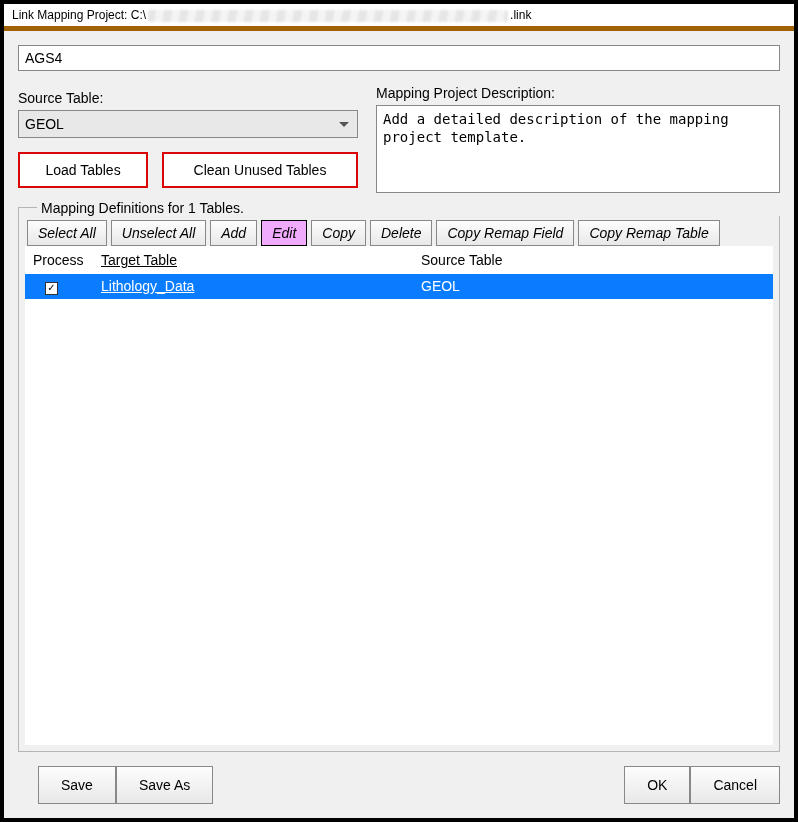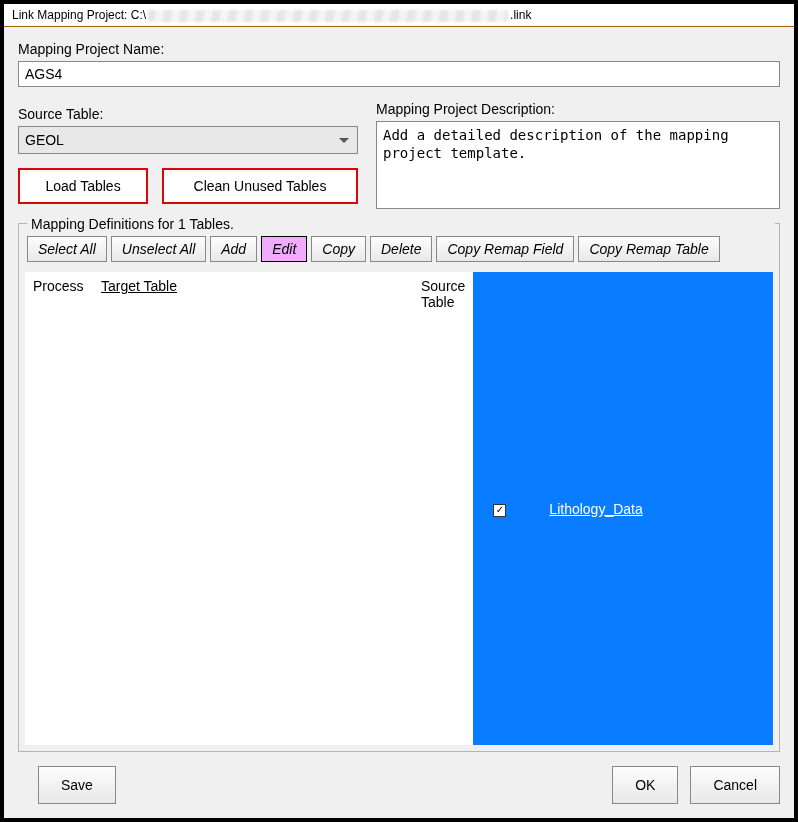--- a/index.html
+++ b/index.html
@@ -16,21 +16,21 @@
       height: 822px;
       border: 4px solid #000;
       background: #f0f0f0;
       display: flex;
       flex-direction: column;
     }
     .titlebar {
       background: #fff;
       padding: 4px 8px;
       font-size: 12px;
-      border-bottom: 1px solid #a16207;
+      border-bottom: 5px solid #a16207;
       white-space: nowrap;
       overflow: hidden;
     }
     .titlebar-mask {
       display: inline-block;
       width: 360px;
       height: 12px;
       vertical-align: middle;
       background: repeating-linear-gradient(100deg,#e6e6e6 0 8px,#f4f4f4 8px 16px);
       border-radius: 2px;
@@ -104,21 +104,21 @@
       margin-top: 14px;
       padding: 6px 6px 6px 6px;
       position: relative;
       flex:1;
       display:flex; flex-direction:column;
       min-height: 0;
     }
     .fieldset-legend {
       position: relative;
       top: -14px;
-      left: 2px;
+      left: 12px;
       background: #f0f0f0;
       font-size: 14px;
       padding: 0 4px;
       display: inline-block;
     }
     .toolbar {
       display: flex;
       gap: 0;
       margin-top: -10px;
       padding-left: 2px;
@@ -131,25 +131,24 @@
       cursor: pointer;
       margin-right: 4px;
       min-height: 26px;
       font-style: italic;
     }
     .toolbar button.pressed {
       background: #f0abfc;
       border: 1px solid #000;
     }
     .table-area {
-      margin-top: 10px;
       flex:1;
       background: #fff;
       border: none;
-      display:flex; flex-direction:row;
+      display:flex; flex-direction:column;
       overflow: hidden;
     }
     .table-header {
       display: flex;
       padding: 6px 8px;
       font-size: 14px;
       background: #fff;
       border-bottom: 0;
     }
     .col-process { width: 68px; }
@@ -172,40 +171,39 @@
       margin-left: 12px;
     }
     .table-whitespace { flex:1; background:#fff; }
 
     .footer {
       display: flex;
       justify-content: space-between;
       padding: 4px 0 0 0;
       margin-top: 10px;
     }
-    .footer-group { display:flex; gap:12px;padding-left:20px; }
+    .footer-group { display:flex; gap:0;padding-left:20px; }
     .wbtn {
       border: 1px solid #888;
       background: linear-gradient(#fdfdfd,#e8e8e8);
       padding: 10px 22px;
       font-size: 14px;
       cursor: pointer;
     }
     .footer-group .wbtn + .wbtn { border-left: 1px solid #888; }
   </style>
 </head>
 <body>
 
 <div class="window">
   <div class="titlebar">
     <span>Link Mapping Project: C:\</span><span class="titlebar-mask"></span><span>.link</span>
   </div>
 
   <div class="content">
-    <div class="label">Mapping Project Name:</div>
     <input class="text-input" type="text" value="AGS4" style="">
 
     <div class="row">
       <div class="col-left">
         <div class="label">Source Table:</div>
         <div class="dropdown">
           <span>GEOL</span>
           <span class="dropdown-chevron"></span>
         </div>
         <div class="red-btn-row">
@@ -246,20 +244,21 @@
           <div class="col-target">Lithology_Data</div>
           <div class="col-source">GEOL</div>
         </div>
         <div class="table-whitespace"></div>
       </div>
     </div>
 
     <div class="footer">
       <div class="footer-group">
         <button class="wbtn">Save</button>
+        <button class="wbtn">Save As</button>
       </div>
       <div class="footer-group">
         <button class="wbtn">OK</button>
         <button class="wbtn">Cancel</button>
       </div>
     </div>
 
   </div>
 </div>
 

